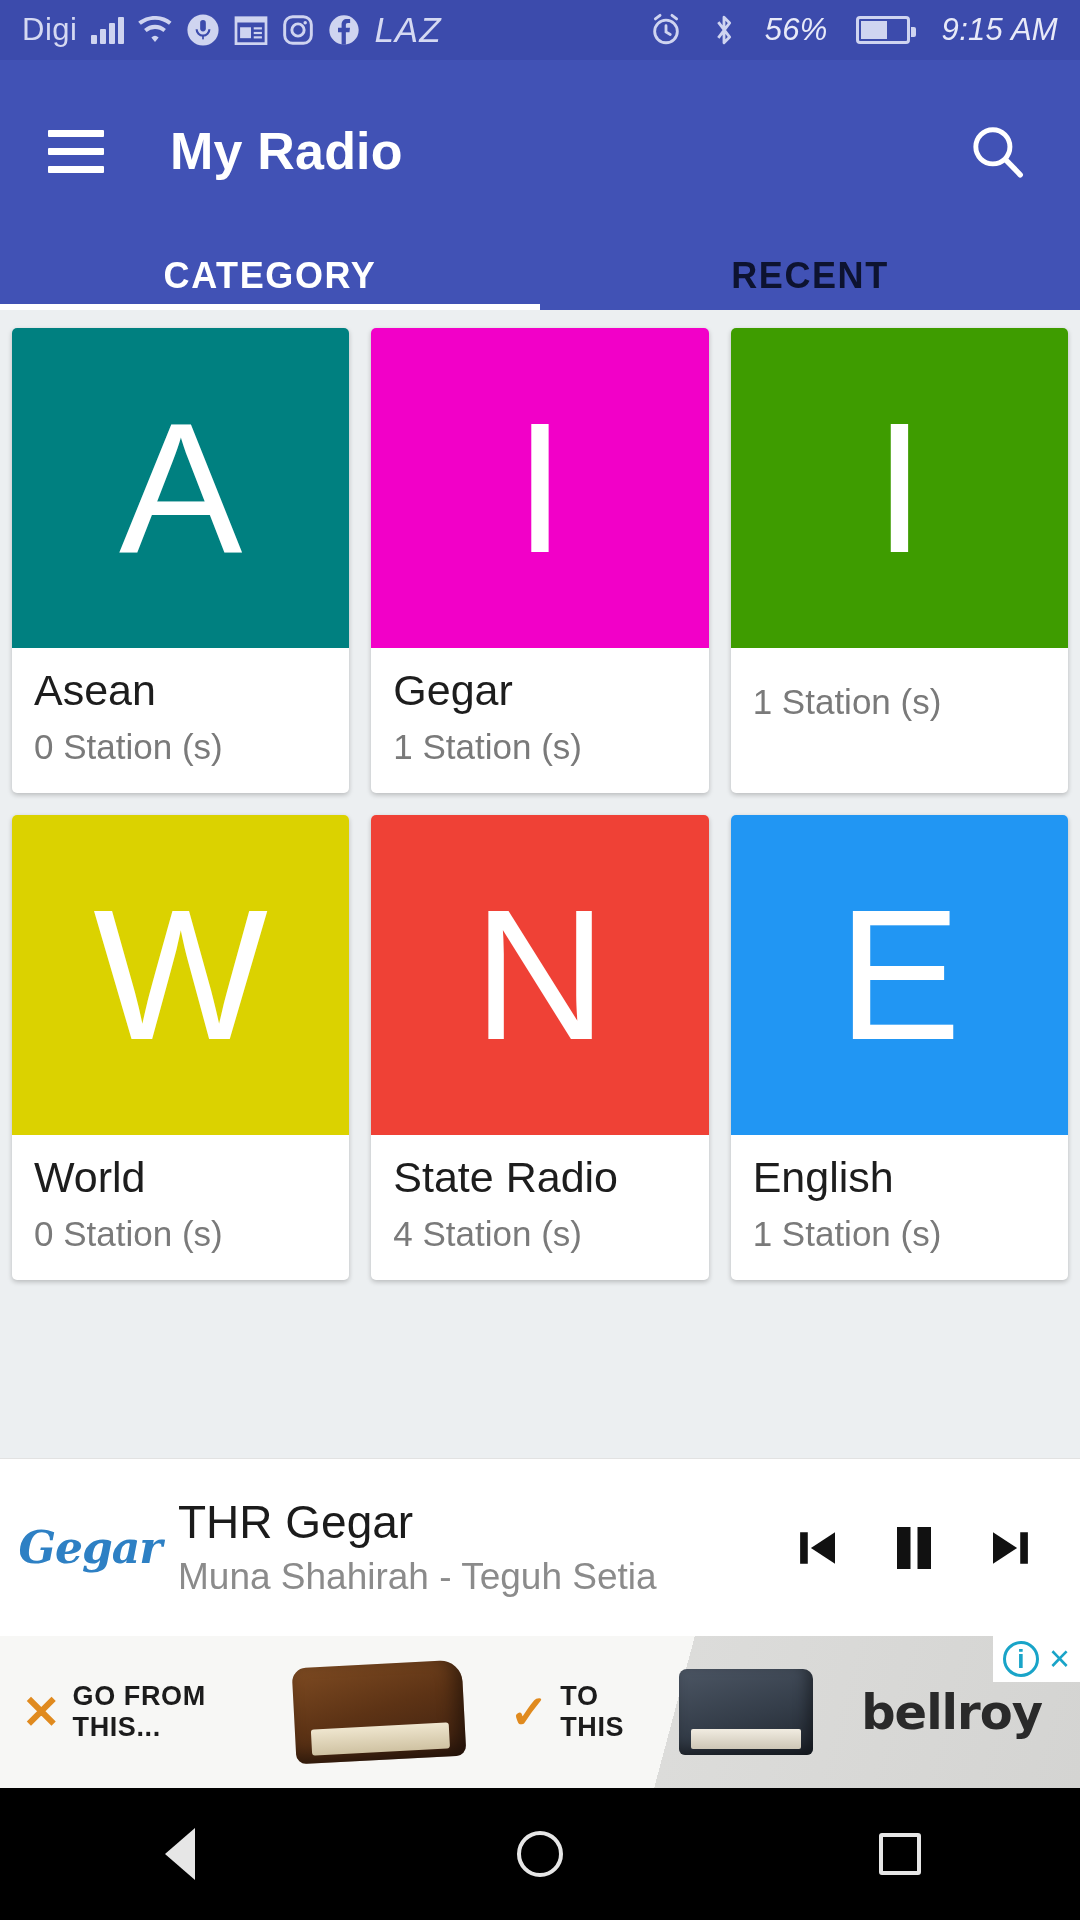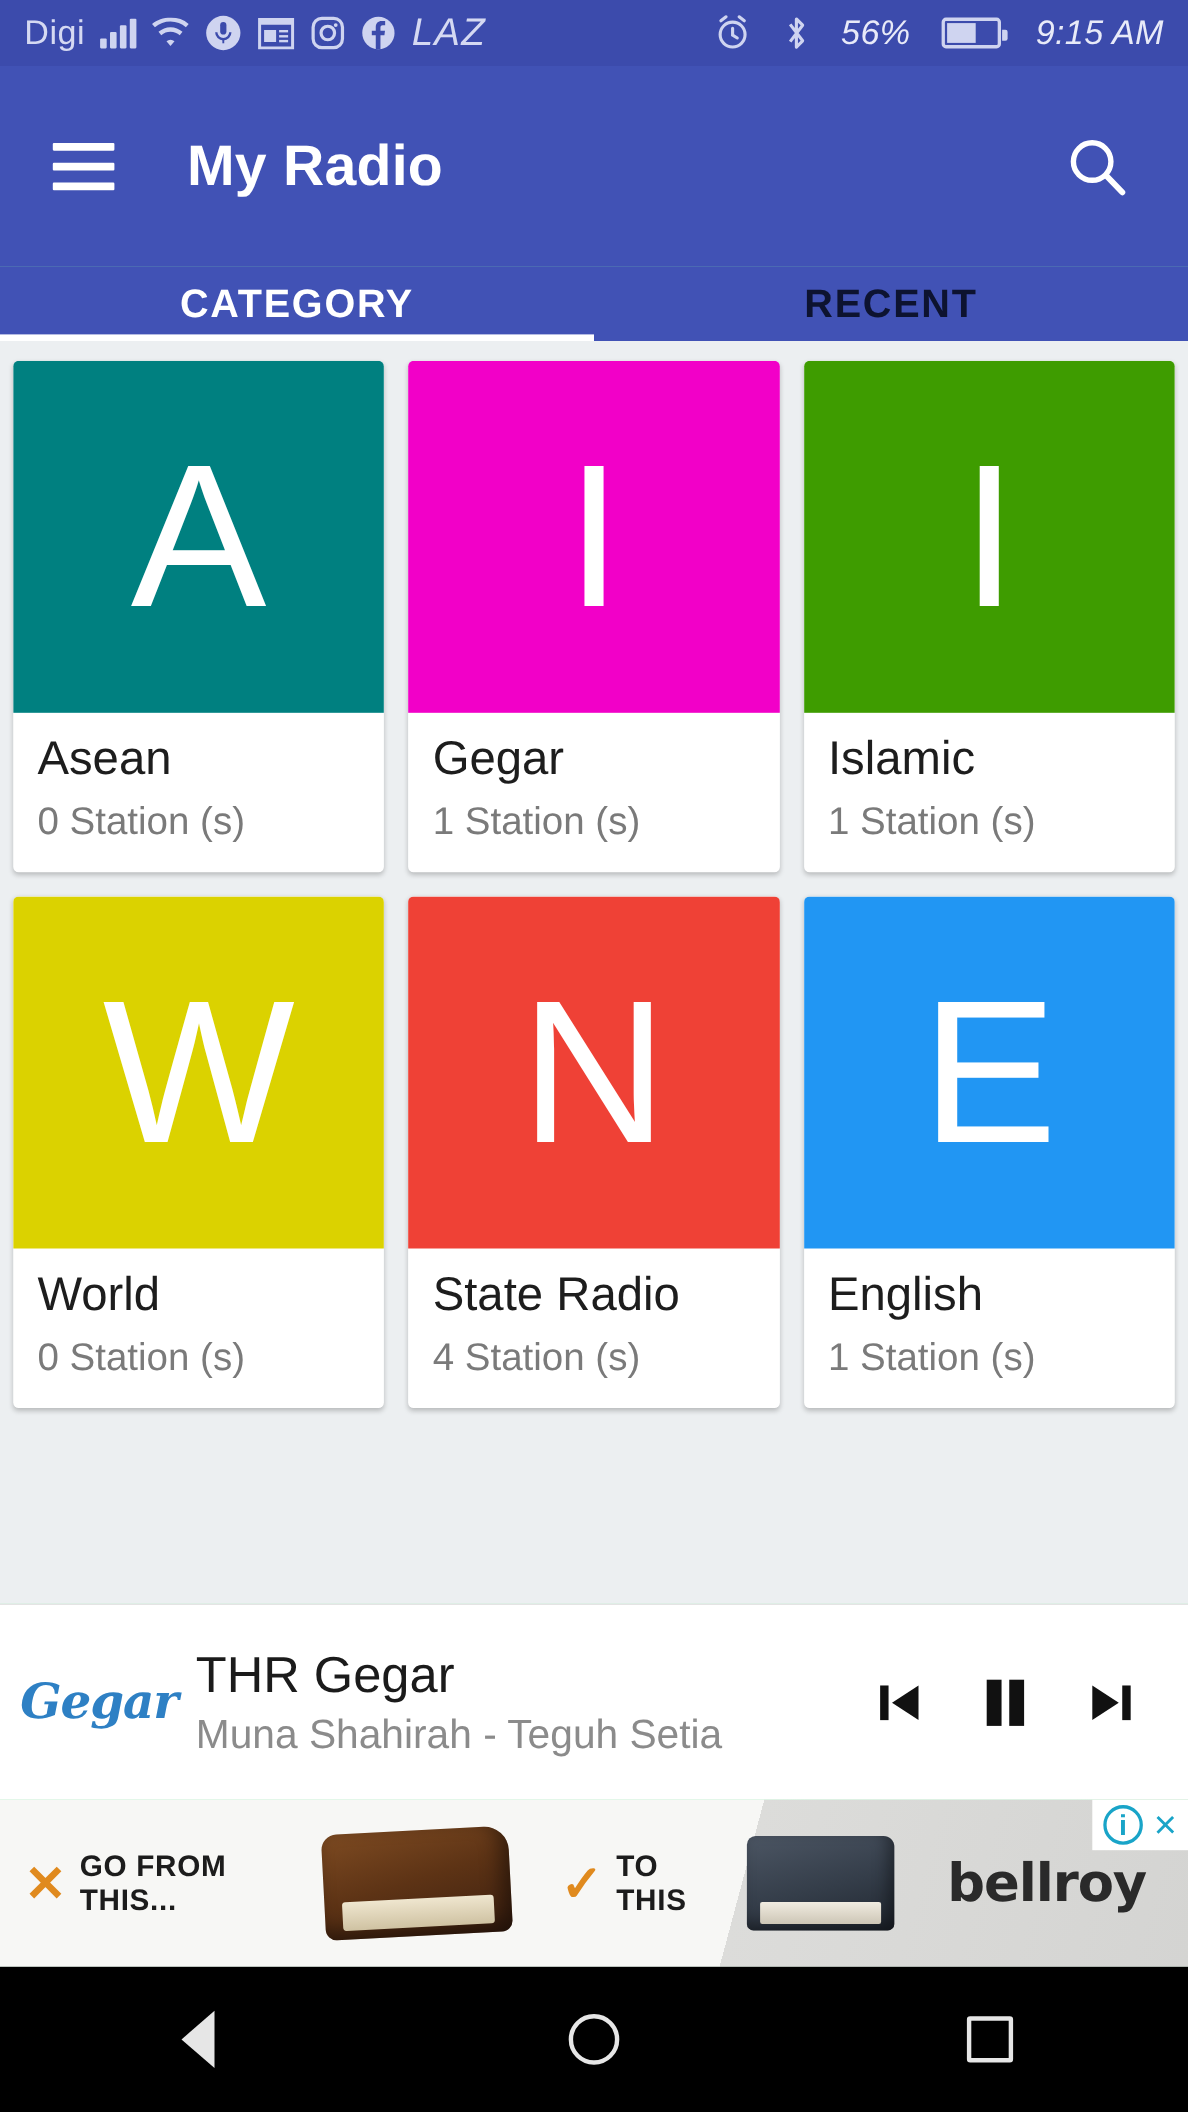--- a/index.html
+++ b/index.html
@@ -255,21 +255,20 @@
           <div class="card-title">Gegar</div>
           <div class="card-sub">1 Station (s)</div>
         </div>
       </div>
 
       <div class="card">
         <div class="card-thumb" style="background: rgb(62, 156, 0);">
           <span class="card-letter">I</span>
         </div>
         <div class="card-body">
-          <div class="card-title">Islamic</div>
           <div class="card-sub">1 Station (s)</div>
         </div>
       </div>
 
       <div class="card">
         <div class="card-thumb" style="background: rgb(219, 210, 0);">
           <span class="card-letter">W</span>
         </div>
         <div class="card-body">
           <div class="card-title">World</div>

